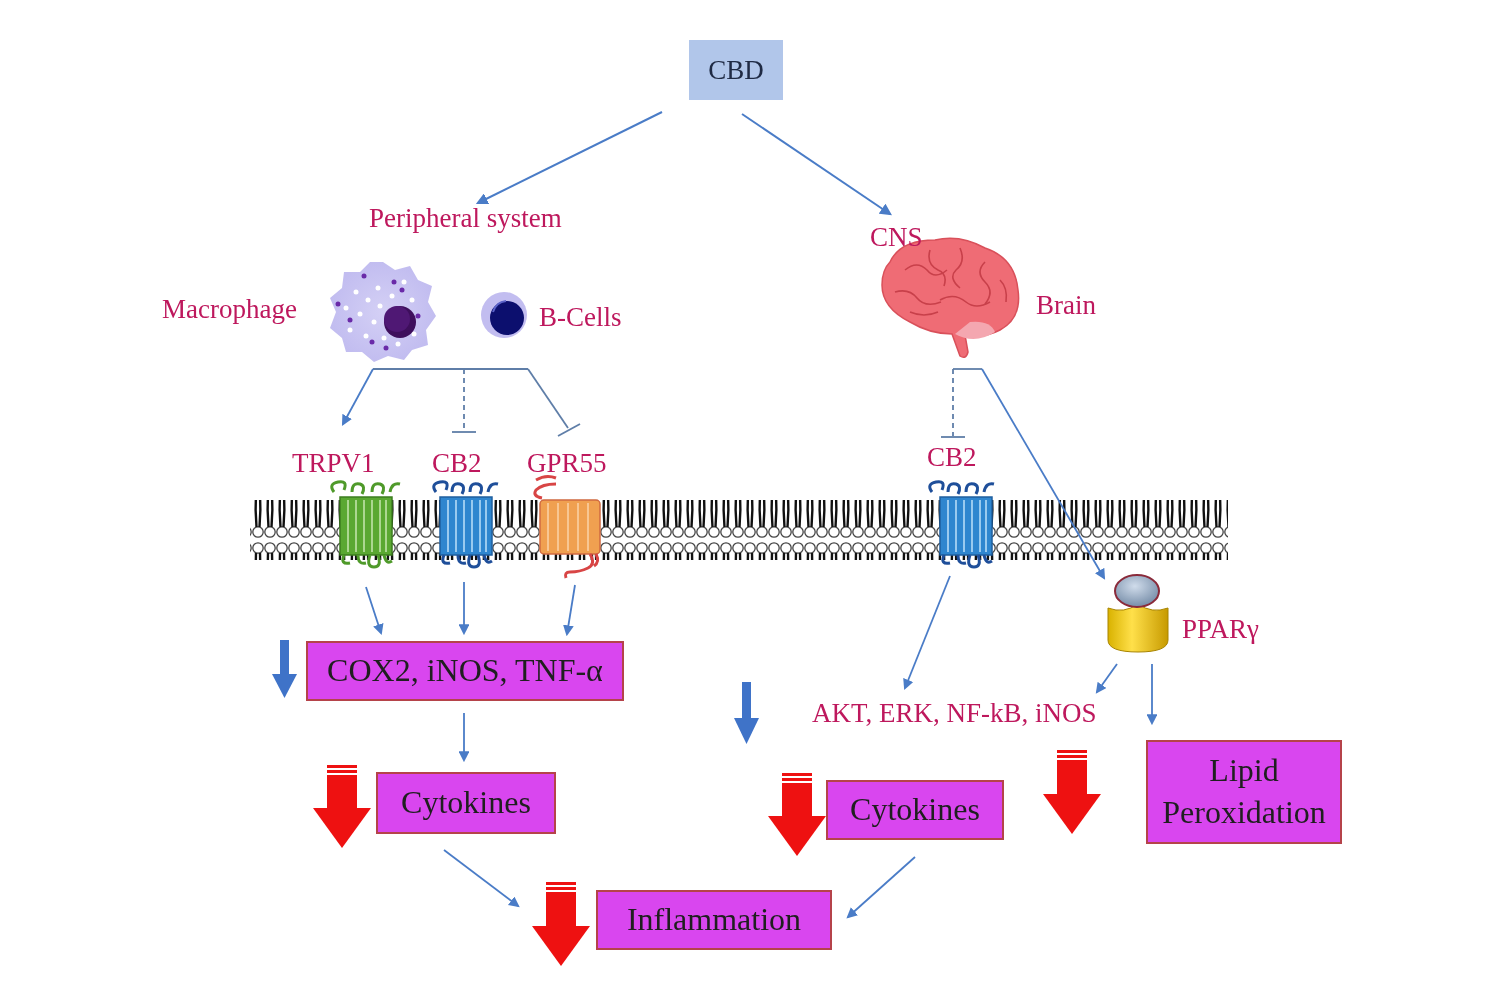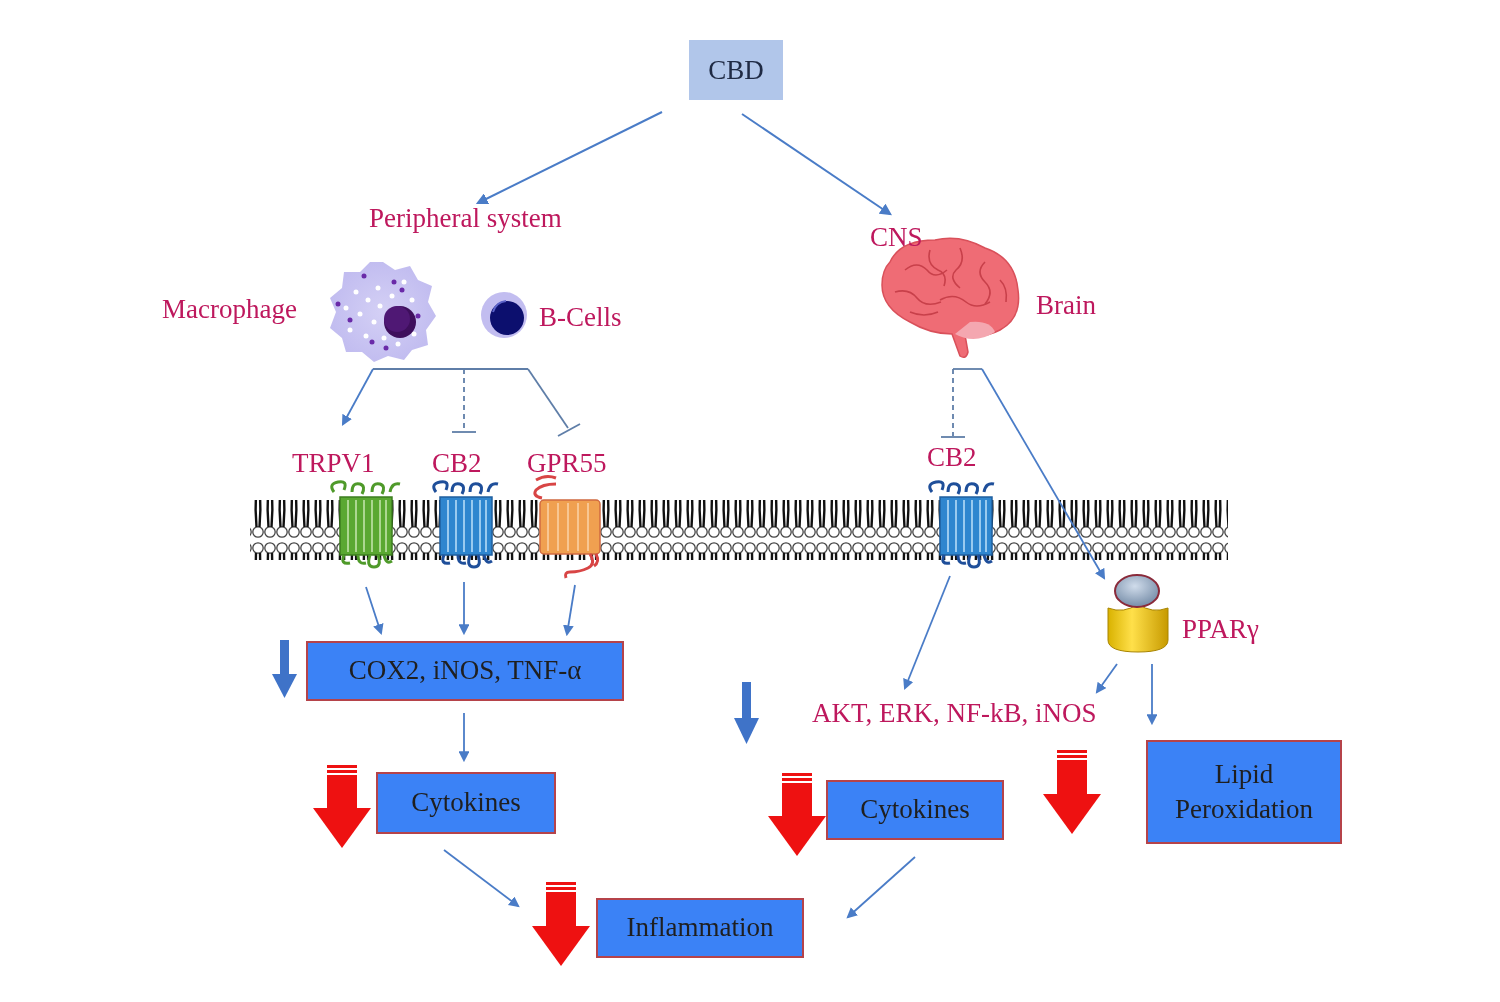--- a/index.html
+++ b/index.html
@@ -1,23 +1,23 @@
 <!DOCTYPE html>
 <html><head>
 <meta charset="utf-8">
 <style>
   html, body { margin: 0; padding: 0; background: #ffffff; }
   body { width: 1500px; height: 1002px; position: relative; overflow: hidden;
          font-family: "DejaVu Serif", "Liberation Serif", serif; color: #1a1a1a; }
   svg#diagram { position: absolute; left: 0; top: 0; }
   .lbl { position: absolute; font-family: "Liberation Serif", "DejaVu Serif", serif;
          font-size: 27px; color: #be185d; white-space: nowrap; line-height: 1; }
-  .box { position: absolute; border: 2px solid #b5434a; background: #3b82f6;
+  .box { position: absolute; border: 2px solid #b5434a; background: #d946ef;
          display: flex; align-items: center; justify-content: center;
-         font-family: "Liberation Serif", "DejaVu Serif", serif; font-size: 27px;
+         font-family: "Liberation Serif", "DejaVu Serif", serif; font-size: 32px;
          color: #1f1f1f; box-sizing: border-box; text-align: center; line-height: 1.3; }
   .cbd { position: absolute; left: 653px; top: 40px; width: 94px; height: 60px;
          background: #b1c6ea; display: flex; align-items: center; justify-content: center;
          font-family: "Liberation Serif", serif; font-size: 27px; color: #1f2a44; margin-left: 36px; }
 </style>
 </head>
 <body>
 
 <svg id="diagram" width="1500" height="1002" viewBox="0 0 1500 1002">
   <defs>
@@ -258,15 +258,15 @@
   </div>
 <div class="box" style="left:826px; top:780px; width:178px; height:60px;">
     <span>Cytokines</span>
   </div>
 
 <div class="box" style="left:1106px; top:740px; width:196px; height:104px; flex-direction:column;margin-left:40px;">
   <span>Lipid</span>
   <span>Peroxidation</span>
 </div>
 
-<div class="box" style="left:596px; top:890px; width:208px; height:60px;margin-top:8px;">
+<div class="box" style="left:596px; top:890px; width:236px; height:60px;">
     <span>Inflammation</span>
   </div>
 
 </body></html>

